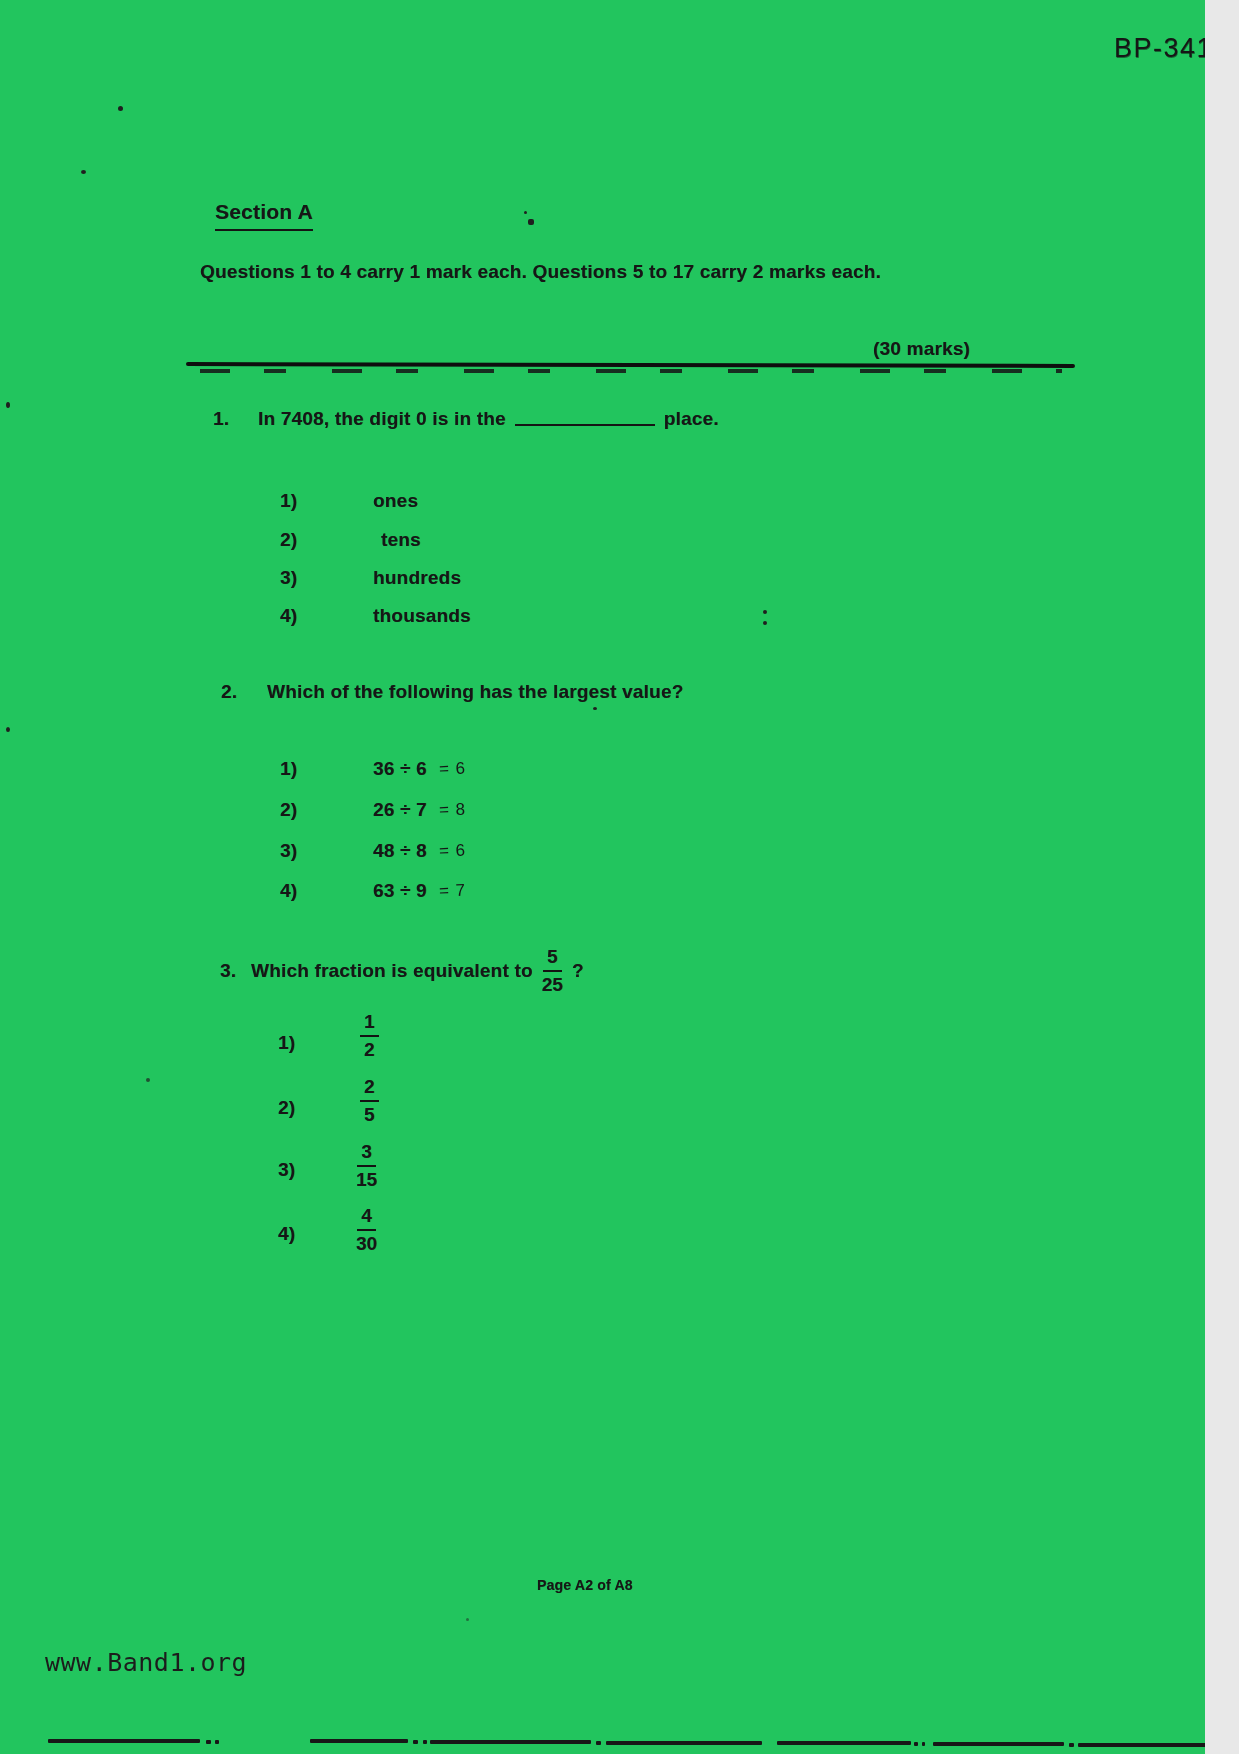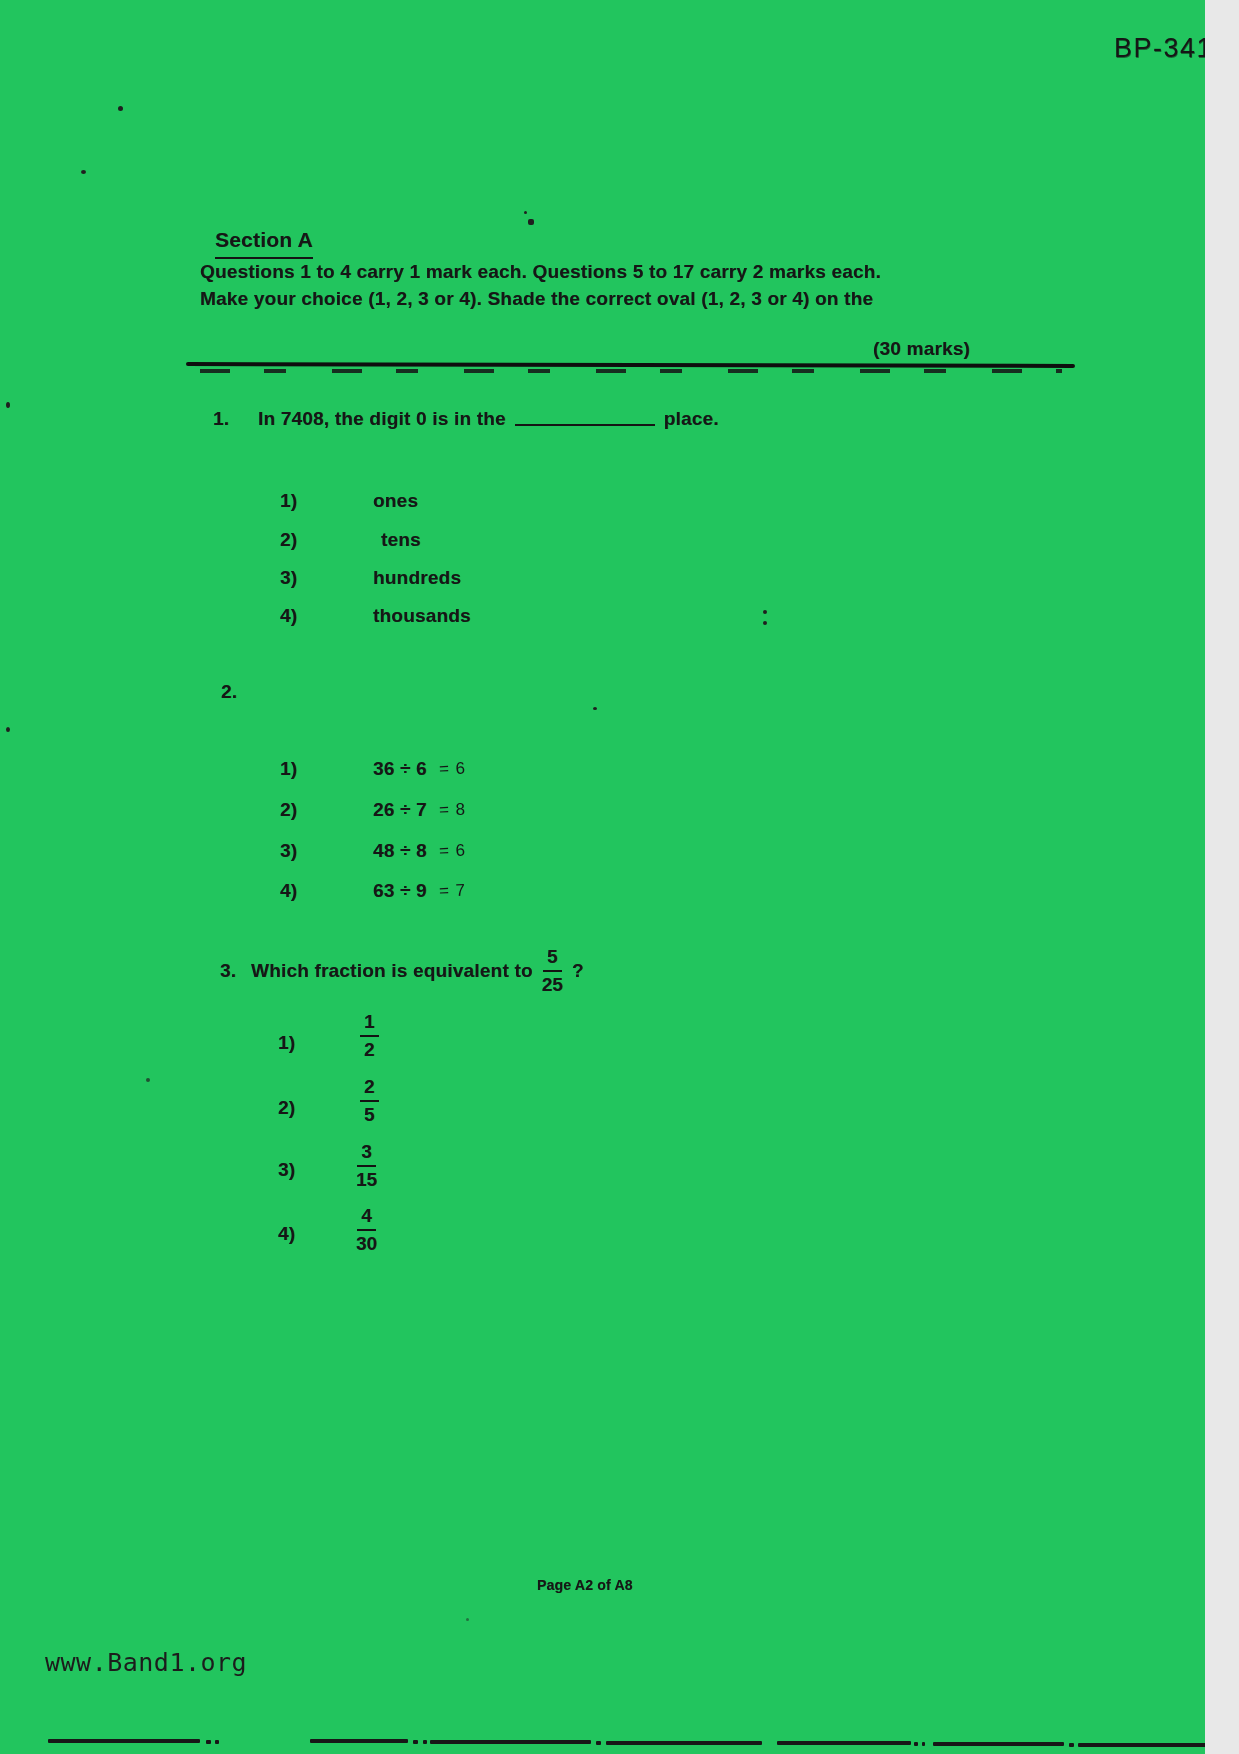--- a/index.html
+++ b/index.html
@@ -70,25 +70,24 @@
   .dash{position:absolute;height:3.5px;background:#171717;border-radius:1px;}
   .speck{position:absolute;background:#1f1f1f;border-radius:50%;}
 </style>
 </head>
 <body>
 
 <div class="page">
 
   <div class="abs print doc-code" style="left:1114px;top:30px;">BP-341</div>
 
-  <div class="abs print section-title" style="left:215px;top:226px;">Section A</div>
+  <div class="abs print section-title" style="left:215px;top:198px;">Section A</div>
 
   <div class="abs" style="left:200px;top:259px;width:700px;">
     <div class="print instr-line">Questions 1 to 4 carry 1 mark each.  Questions 5 to 17 carry 2 marks each.</div>
-    <div class="print instr-line">Make your choice (1, 2, 3 or 4).  Shade the correct oval (1, 2, 3 or 4) on the</div>
   </div>
   <div class="abs print marks-note" style="left:873px;top:336px;">(30 marks)</div>
 
   <div class="abs rule" style="left:186px;top:363px;width:889px;transform:rotate(.12deg);"></div>
   <div class="abs rule-frag" style="left:200px;top:369px;width:862px;"></div>
 
   <div class="abs print qnum" style="left:213px;top:406px;">1.</div>
   <div class="abs print qtext" style="left:258px;top:406px;">
     <span>In 7408, the digit 0 is in the</span><span class="blank"></span><span>place.</span>
   </div>
@@ -96,20 +95,21 @@
   <div class="abs print optlabel" style="left:280px;top:488px;">1)</div>
   <div class="abs print opttext" style="left:373px;top:488px;">ones</div>
   <div class="abs print optlabel" style="left:280px;top:527px;">2)</div>
   <div class="abs print opttext" style="left:381px;top:527px;">tens</div>
   <div class="abs print optlabel" style="left:280px;top:565px;">3)</div>
   <div class="abs print opttext" style="left:373px;top:565px;">hundreds</div>
   <div class="abs print optlabel" style="left:280px;top:603px;">4)</div>
   <div class="abs print opttext" style="left:373px;top:603px;">thousands</div>
 
   <div class="abs print qnum" style="left:221px;top:679px;">2.</div>
+  <div class="abs print qtext" style="left:267px;top:679px;">Which of the following has the largest value?</div>
 
   <div class="abs print optlabel" style="left:280px;top:756px;">1)</div>
   <div class="abs print opttext" style="left:373px;top:756px;">
     <span>36 ÷ 6</span><span class="pencil">= 6</span>
   </div>
   <div class="abs print optlabel" style="left:280px;top:797px;">2)</div>
   <div class="abs print opttext" style="left:373px;top:797px;">
     <span>26 ÷ 7</span><span class="pencil">= 8</span>
   </div>
   <div class="abs print optlabel" style="left:280px;top:838px;">3)</div>

